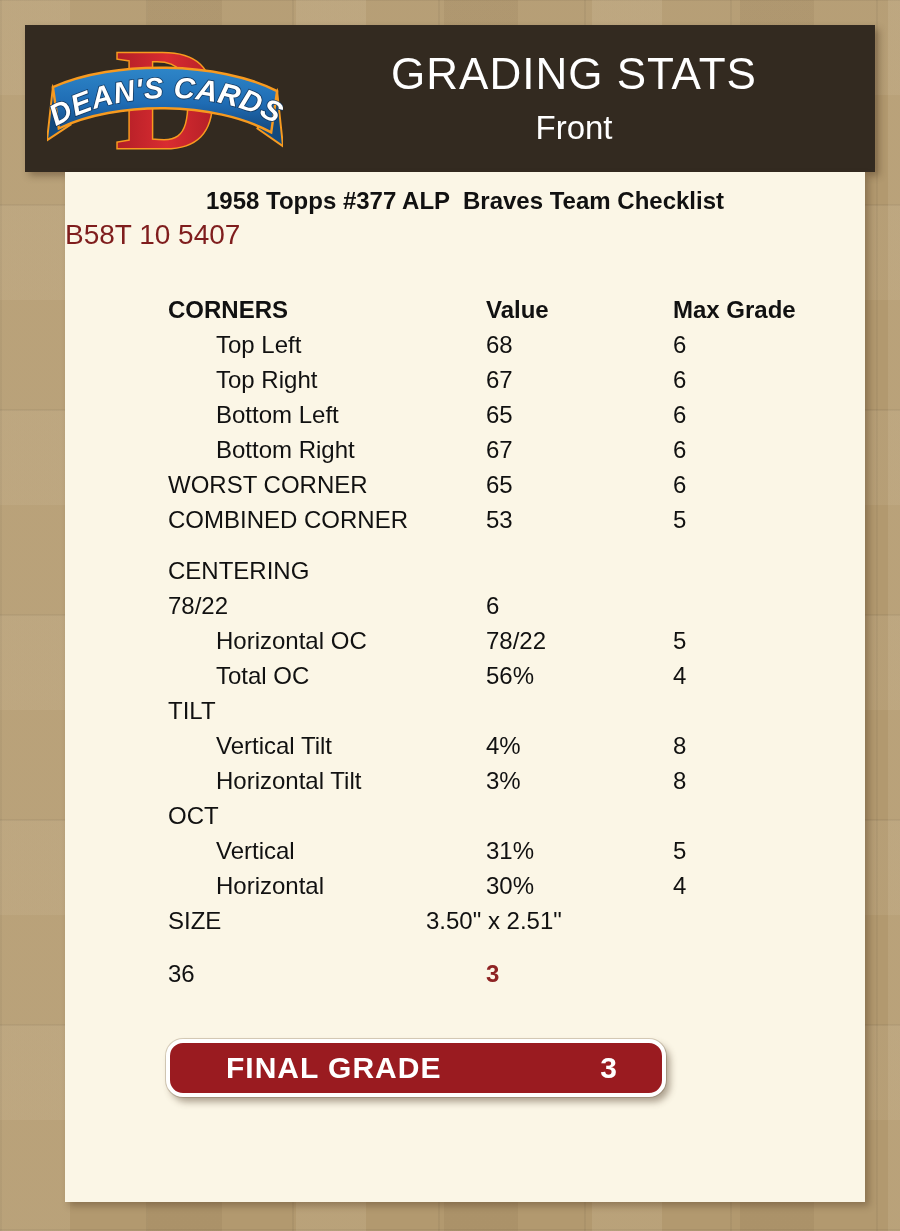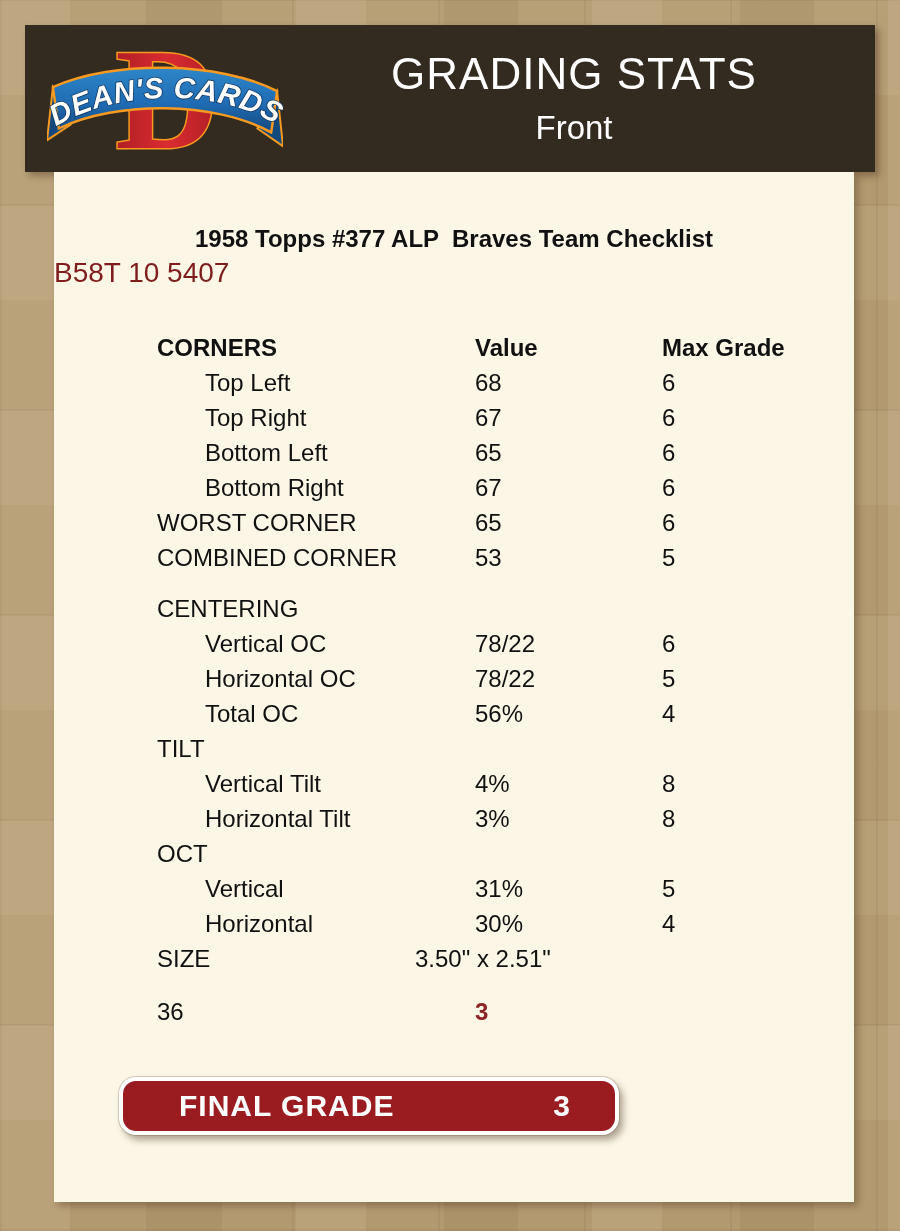--- a/index.html
+++ b/index.html
@@ -43,25 +43,25 @@
     line-height: 48px;
   }
   .header-sub-title {
     font-size: 33px;
     line-height: 40px;
     margin-top: 10px;
   }
 
   .content-panel {
     position: absolute;
-    left: 54px; top: 172px;
+    left: 65px; top: 172px;
     width: 800px; height: 1030px;
     background: #fbf6e6;
     box-shadow: 4px 4px 7px rgba(60, 40, 20, 0.33);
-    padding-top: 54px;
+    padding-top: 16px;
     color: #111111;
   }
   .card-title {
     text-align: center;
     font-size: 24px;
     font-weight: bold;
     line-height: 26px;
     white-space: pre;
   }
   .card-serial {
@@ -86,21 +86,21 @@
   .t-head .cell-label, .t-head .cell-value, .t-head .cell-max { font-weight: bold; }
   .bold-label .cell-label { font-weight: normal; }
   .indent .cell-label { padding-left: 48px; }
   .gap-top { margin-top: 16px; }
   .gap-top-lg { margin-top: 18px; }
   .size-row .cell-value { transform: translateX(-60px); white-space: nowrap; }
   .max-red { color: #8e2323; font-weight: bold; }
 
   .final-grade-btn {
     margin-top: 48px;
-    margin-left: 65px;
+    margin-left: 101px;
     width: 500px; height: 58px;
     background: #9a1b20;
     border: 4px solid #ffffff;
     border-radius: 17px;
     box-shadow: 4px 5px 7px rgba(80, 60, 40, 0.45), 0 0 0 1px rgba(150,130,100,0.35);
     display: flex;
     align-items: center;
     justify-content: space-between;
     padding-left: 56px;
     padding-right: 44px;
@@ -192,21 +192,20 @@
       <div class="cell-max">5</div>
     </div>
 
     <div class="t-row bold-label gap-top">
       <div class="cell-label">CENTERING</div>
       <div class="cell-value"></div>
       <div class="cell-max"></div>
     </div>
 
     <div class="t-row indent">
-      <div class="cell-label">Vertical OC</div>
       <div class="cell-value">78/22</div>
       <div class="cell-max">6</div>
     </div>
 
     <div class="t-row indent">
       <div class="cell-label">Horizontal OC</div>
       <div class="cell-value">78/22</div>
       <div class="cell-max">5</div>
     </div>
 

